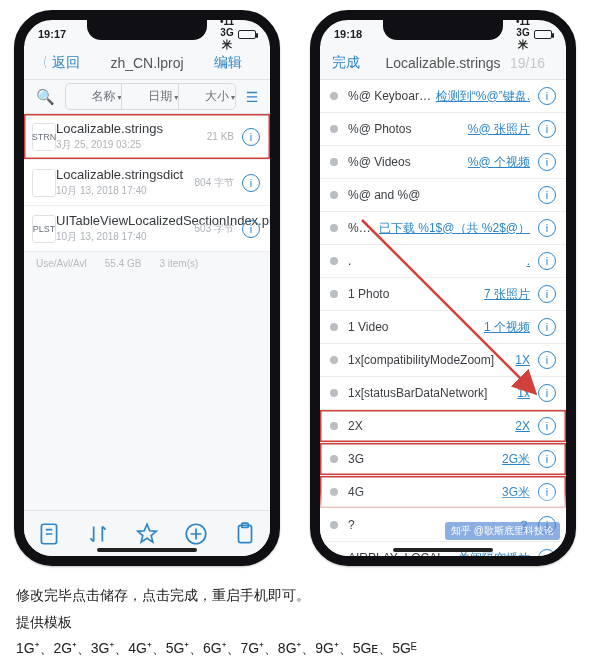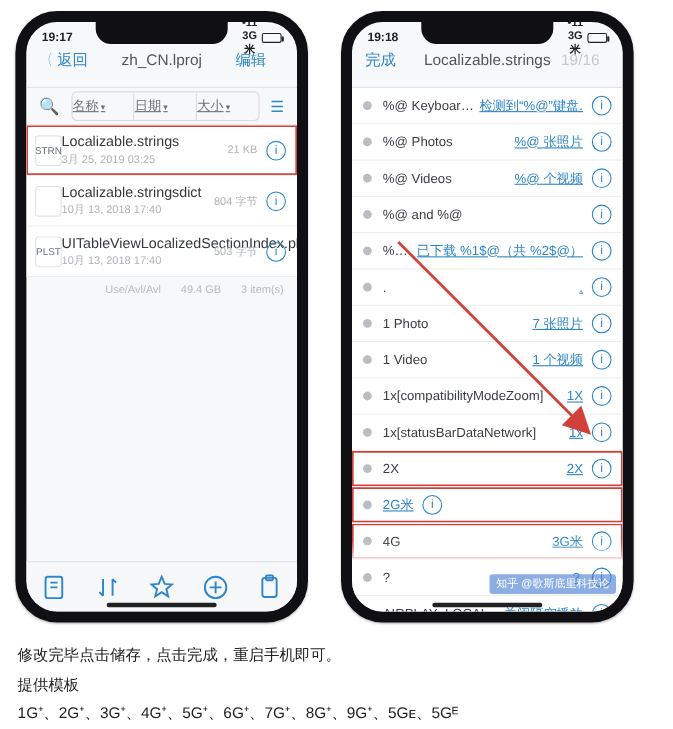--- a/index.html
+++ b/index.html
@@ -31,35 +31,35 @@
     display: flex; justify-content: space-between; align-items: center;
     height: 26px; padding: 2px 14px 0 14px; font-size: 11px; font-weight: 600;
     color: #222;
   }
   .statusbar .right { display:flex; gap:4px; align-items:center; font-size:10px;text-align:center;}
   .sb-sig { width:14px; display:inline-block;}
   .sb-bat { width:18px; height:9px; border:1px solid #222; border-radius:2px; position:relative;}
   .sb-bat::after{content:"";position:absolute;right:-3px;top:2px;width:2px;height:5px;background:#222;border-radius:1px;}
   .sb-bat .f{background:#222;height:100%;width:80%;}
   .navbar {
-    display:flex; justify-content:space-between;
+    display:flex; align-items:center; justify-content:space-between;
     height: 34px; padding: 0 12px; background:#f7f8f9;
     border-bottom:1px solid #e1e2e5;
   }
   .navbar .left, .navbar .right { color:#2e86c9; font-size:14px; min-width:44px;}
   .navbar .title { color:#555; font-size:14px; font-weight:500; flex:1; text-align:center;}
   .navbar .left .chev { display:inline-block; transform:scaleX(.6); margin-right:2px;}
   .navbar .right.dis { color:#c5c9cc;}
   .filterbar {
     display:flex; align-items:center; height:34px; padding:0 8px; gap:6px;
     background:#f7f8f9; border-bottom:1px solid #e1e2e5; font-size:13px; color:#8c939b;
   }
   .filterbar .mag{ font-size:15px; color:#8c939b; padding:0 4px;}
   .seg { display:flex; border:1px solid #d8dbdd; border-radius:5px; overflow:hidden; flex:1;}
-  .seg div{ flex:1; text-align:left; padding:4px 0; font-size:12px; color:#6b727a; position:relative;text-decoration:underline;}
+  .seg div{ flex:1; text-align:right; padding:4px 0; font-size:12px; color:#6b727a; position:relative;}
   .seg div+div{ border-left:1px solid #d8dbdd;}
   .seg .tri{font-size:8px; margin-left:2px;}
   .vicon{ width:20px; text-align:center; color:#2e86c9; font-size:14px;}
   .list { background:#fff;}
   .row {
     display:flex; align-items:center; padding:7px 10px 7px 8px;
     border-bottom:1px solid #ebedef; min-height:46px; position:relative;
   }
   .row.hi{ box-shadow: inset 0 0 0 1.5px #d1403a; }
   .row .icn{
@@ -69,21 +69,21 @@
   }
   .row .main{ flex:1; min-width:0;}
   .row .ttl{ font-size:13px; color:#35393d;}
   .row .sub{ font-size:10px; color:#aeb3b8; margin-top:2px;}
   .row .meta{ font-size:10px; color:#aeb3b8; margin-right:8px; white-space:nowrap;}
   .info{
     width:18px; height:18px; border:1.5px solid #2e86c9; border-radius:50%;
     color:#2e86c9; font-size:11px; display:flex; align-items:center; justify-content:center;
     flex-shrink:0;
   }
-  .sumbar{ display:flex; justify-content:flex-end; gap:18px; padding:6px 12px; font-size:10px; color:#b7bbbf;}
+  .sumbar{ display:flex; justify-content:flex-start; gap:18px; padding:6px 12px; font-size:10px; color:#b7bbbf;}
   .bottombar{
     position:absolute; bottom:0; left:0; right:0; height:46px;
     background:#f6f7f8; border-top:1px solid #e1e2e5;
     display:flex; justify-content:space-around; align-items:center;
     color:#2e86c9;
   }
   .bottombar .bi{ width:26px; height:26px; display:flex; align-items:center; justify-content:center;}
   .bi svg{ stroke:#2e86c9; fill:none; stroke-width:1.6;}
   .homebar{position:absolute;bottom:4px;left:50%;transform:translateX(-50%);width:100px;height:4px;border-radius:3px;background:#222;z-index:6;}
 
@@ -155,21 +155,21 @@
           <div class="main">
             <div class="ttl">UITableViewLocalizedSectionIndex.plist</div>
             <div class="sub">10月 13, 2018 17:40</div>
           </div>
           <div class="meta">503 字节</div>
           <div class="info">i</div>
         </div>
       </div>
     <div class="sumbar">
       <span>Use/Avl/Avl</span>
-      <span>49.4 GB</span>
+      <span>55.4 GB</span>
       <span>3 item(s)</span>
     </div>
 
     <div class="bottombar">
       <span class="bi">
           <svg viewBox="0 0 24 24">
             <rect x="5" y="3" width="14" height="18" rx="2"></rect>
             <path d="M9 8h6M9 12h6"></path>
           </svg>
         </span>
@@ -282,20 +282,21 @@
           <span class="info">i</span>
         </div>
         <div class="kv hi">
           <span class="dot"></span>
           <span class="k">2X</span>
           <span class="v">2X</span>
           <span class="info">i</span>
         </div>
         <div class="kv hi">
           <span class="dot"></span>
+          <span class="k">3G</span>
           <span class="v">2G米</span>
           <span class="info">i</span>
         </div>
         <div class="kv hi">
           <span class="dot"></span>
           <span class="k">4G</span>
           <span class="v">3G米</span>
           <span class="info">i</span>
         </div>
         <div class="kv">

